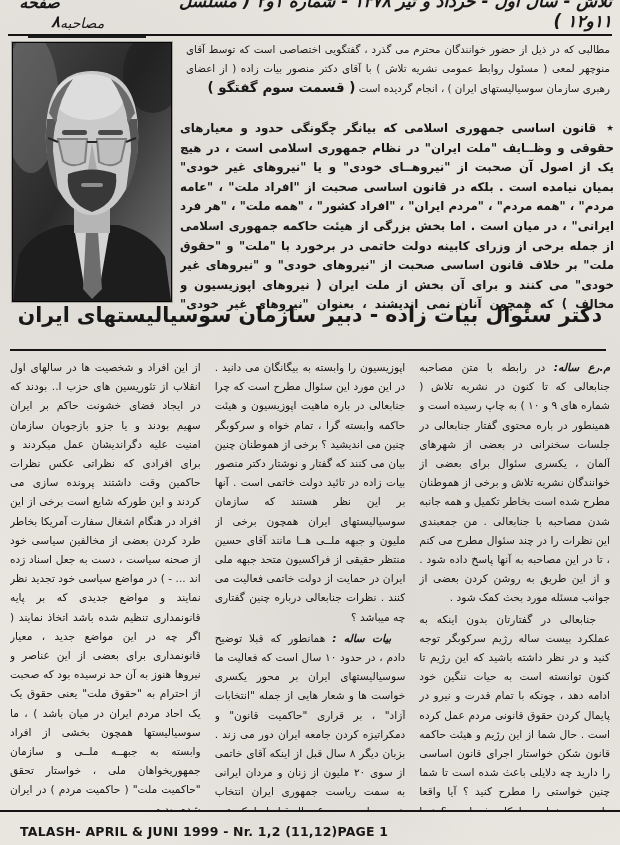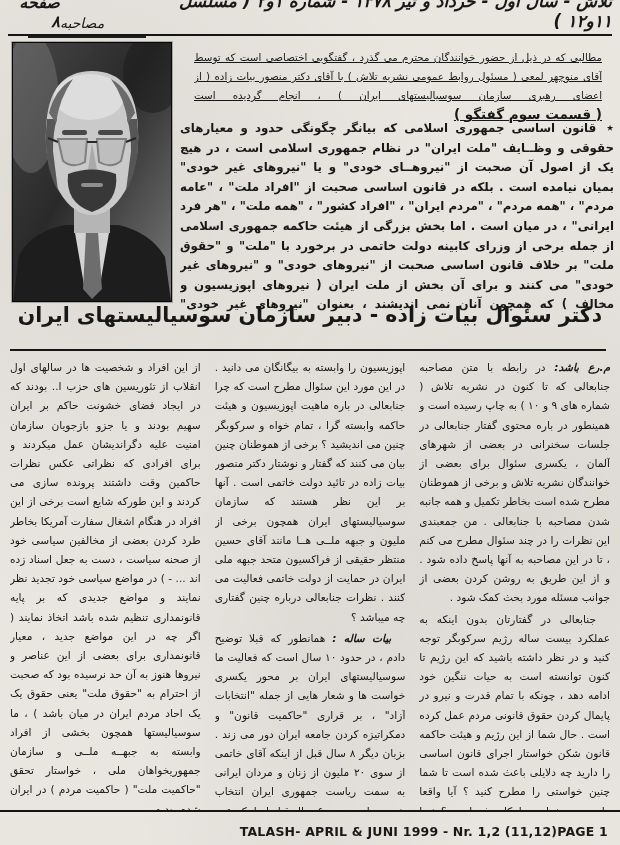--- a/index.html
+++ b/index.html
@@ -34,21 +34,21 @@
     position:absolute;top:42px;left:12px;width:158px;height:258px;
     margin:0;border:1px solid #0d0d0d;background:#3a3a3a;
     filter:contrast(1.05) saturate(0);
     box-shadow:0 0 0 1px rgba(0,0,0,0.25);
   }
   .photo svg{display:block;}
   
   .intro{
     position:absolute;top:36px;right:6px;left:182px;height:82px;
     font-size:10.3px;line-height:19px;text-align:justify;
-    overflow:hidden;margin:12px;text-decoration:underline;
+    overflow:hidden;margin:4px;
   }
   .intro .part{font-size:13.5px;font-weight:bold;white-space:nowrap;}
   
   .lead{
     position:absolute;top:118px;right:6px;left:180px;height:196px;
     font-size:11.8px;font-weight:bold;line-height:19.6px;text-align:justify;
     overflow:hidden;margin:0;
   }
   .lead .star{font-size:14px;padding-left:3px;}
   
@@ -67,21 +67,21 @@
     flex:1 1 0;min-width:0;overflow:hidden;
     font-size:10.6px;line-height:19.2px;text-align:justify;
   }
   .col p{margin:0 0 2px 0;}
   .col p.indent{text-indent:14px;}
   .qlabel{font-weight:bold;font-style:italic;}
   
   .footrule{position:absolute;bottom:33px;left:0;right:0;height:0;border-top:2px solid #141414;}
   .footer{
     position:absolute;bottom:6px;left:12px;right:12px;
-    direction:ltr;display:flex;justify-content:flex-end;align-items:baseline;
+    direction:ltr;display:flex;justify-content:flex-start;align-items:baseline;
     font-weight:bold;font-size:12.5px;letter-spacing:0.2px;margin-left:8px;
   }
 </style>
 </head>
 <body>
 
 <div class="page">
 
   <header class="hdr">
     <span class="hdr-title">تلاش - سال اول - خرداد و تیر ۱۳۷۸ - شماره ۱و۲ ( مسلسل ۱۱و۱۲ )</span>
@@ -135,21 +135,21 @@
     <span>قانون اساسی جمهوری اسلامی که بیانگر چگونگی حدود و معیارهای حقوقی و وظــایف "ملت ایران" در نظام جمهوری اسلامی است ، در هیچ یک از اصول آن صحبت از "نیروهــای خودی" و یا "نیروهای غیر خودی" بمیان نیامده است . بلکه در قانون اساسی صحبت از "افراد ملت" ، "عامه مردم" ، "همه مردم" ، "مردم ایران" ، "افراد کشور" ، "همه ملت" ، "هر فرد ایرانی" ، در میان است . اما بخش بزرگی از هیئت حاکمه جمهوری اسلامی از جمله برخی از وزرای کابینه دولت خاتمی در برخورد با "ملت" و "حقوق ملت" بر خلاف قانون اساسی صحبت از "نیروهای خودی" و "نیروهای غیر خودی" می کنند و برای آن بخش از ملت ایران ( نیروهای اپوزیسیون و مخالف ) که همچون آنان نمی اندیشند ، بعنوان "نیروهای غیر خودی" هیچگونه حقوق سیاسی قایل نیستند . در واقع این نوع عملکرد بخش بزرگی از هیئت حاکمه و برخی از اعضای دولت خاتمی قانون شکنی است .</span>
   </p>
 
   <h1 class="headline">دکتر سئوال بیات زاده - دبیر سازمان سوسیالیستهای ایران</h1>
 
   <div class="rule"></div>
 
   <div class="cols">
     <div class="col">
       <p>
-        <b class="qlabel">م.رع باشد:</b>
+        <b class="qlabel">م.رع ساله:</b>
         <span>در رابطه با متن مصاحبه جنابعالی که تا کنون در نشریه تلاش ( شماره های ۹ و ۱۰ ) به چاپ رسیده است و همینطور در باره محتوی گفتار جنابعالی در جلسات سخنرانی در بعضی از شهرهای آلمان ، یکسری سئوال برای بعضی از خوانندگان نشریه تلاش و برخی از هموطنان مطرح شده است بخاطر تکمیل و همه جانبه شدن مصاحبه با جنابعالی . من جمعبندی این نظرات را در چند سئوال مطرح می کنم ، تا در این مصاحبه به آنها پاسخ داده شود . و از این طریق به روشن کردن بعضی از جوانب مسئله مورد بحث کمک شود .</span>
       </p>
       <p class="indent">جنابعالی در گفتارتان بدون اینکه به عملکرد بیست ساله رژیم سرکوبگر توجه کنید و در نظر داشته باشید که این رژیم تا کنون توانسته است به حیات ننگین خود ادامه دهد ، چونکه با تمام قدرت و نیرو در پایمال کردن حقوق قانونی مردم عمل کرده است . حال شما از این رژیم و هیئت حاکمه قانون شکن خواستار اجرای قانون اساسی را دارید چه دلایلی باعث شده است تا شما چنین خواستی را مطرح کنید ؟ آیا واقعا طرح چنین خواستی امکان پذیر است ؟ شما در گفتارتان مطرح کرده اید که بخشی از نیروهــای ملی ، در هیئت حاکمه جمهوری اســلامی فعالیت دارنــد . در حالیکه بخشـــی از نیروهـــای</p>
     </div>
     <div class="col">
       <p>اپوزیسیون را وابسته به بیگانگان می دانید . در این مورد این سئوال مطرح است که چرا جنابعالی در باره ماهیت اپوزیسیون و هیئت حاکمه وابسته گرا ، تمام خواه و سرکوبگر چنین می اندیشید ؟ برخی از هموطنان چنین بیان می کنند که گفتار و نوشتار دکتر منصور بیات زاده در تائید دولت خاتمی است . آنها بر این نظر هستند که سازمان سوسیالیستهای ایران همچون برخی از ملیون و جبهه ملــی هــا مانند آقای حسین منتظر حقیقی از فراکسیون متحد جبهه ملی ایران در حمایت از دولت خاتمی فعالیت می کنند . نظرات جنابعالی درباره چنین گفتاری چه میباشد ؟</p>
       <p class="indent">
         <b class="qlabel">بیات ساله :</b>
         <span>همانطور که قبلا توضیح دادم ، در حدود ۱۰ سال است که فعالیت ما سوسیالیستهای ایران بر محور یکسری خواست ها و شعار هایی از جمله "انتخابات آزاد" ، بر قراری "حاکمیت قانون" و دمکراتیزه کردن جامعه ایران دور می زند . بزبان دیگر ۸ سال قبل از اینکه آقای خاتمی از سوی ۲۰ ملیون از زنان و مردان ایرانی به سمت ریاست جمهوری ایران انتخاب شود و یا در حدود ۶ سال قبل از اینکه عده ای از فعالین و صاحب نظران هیئت حاکمه ( - برخی</span>
       </p>

